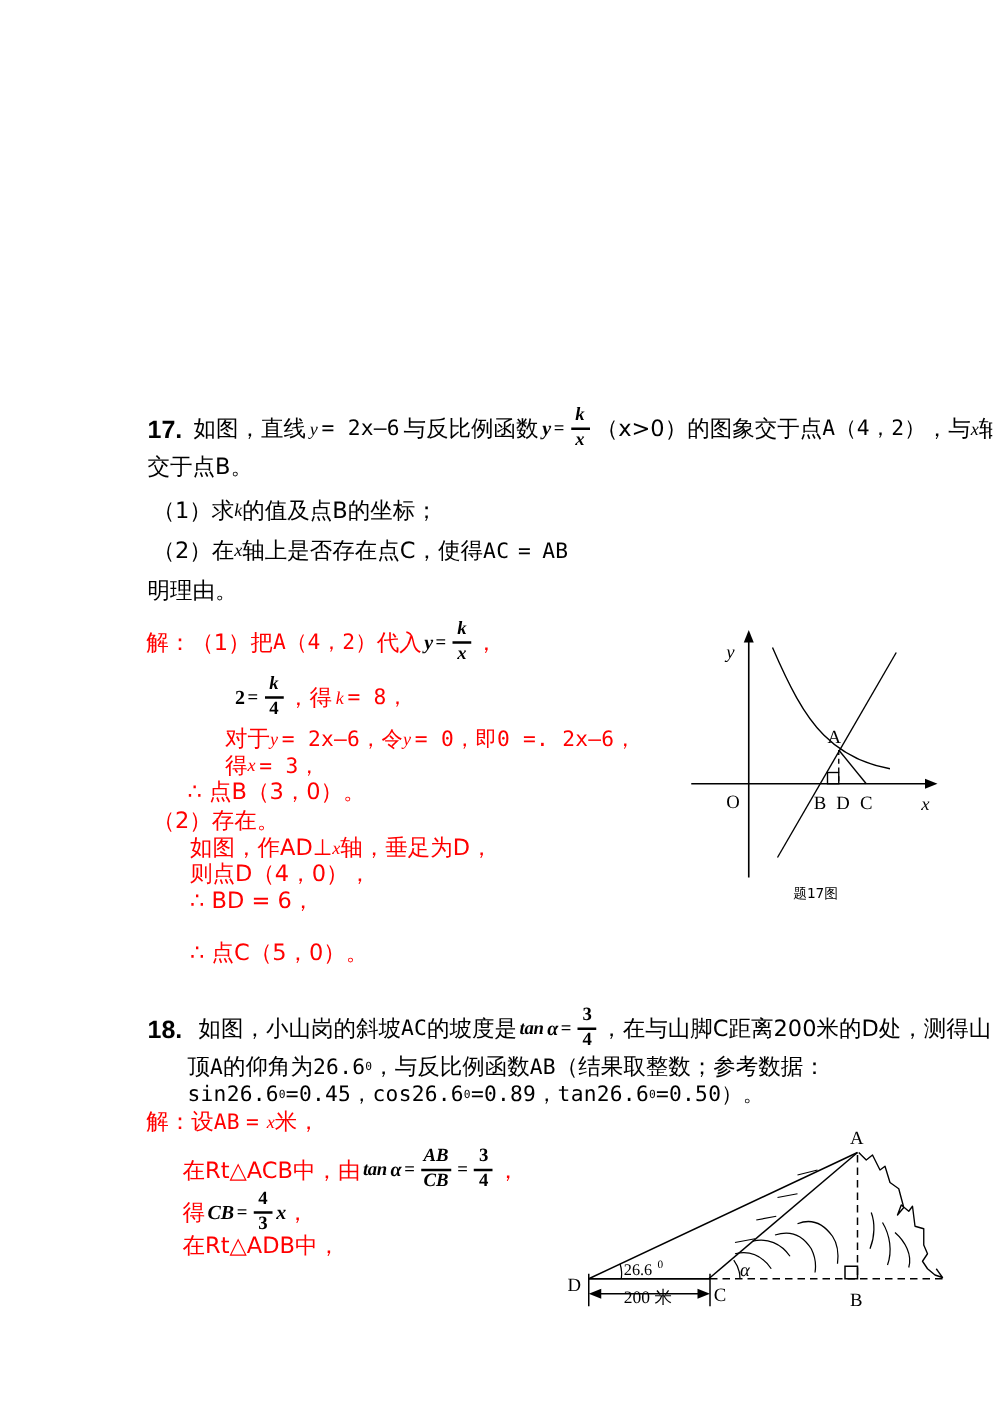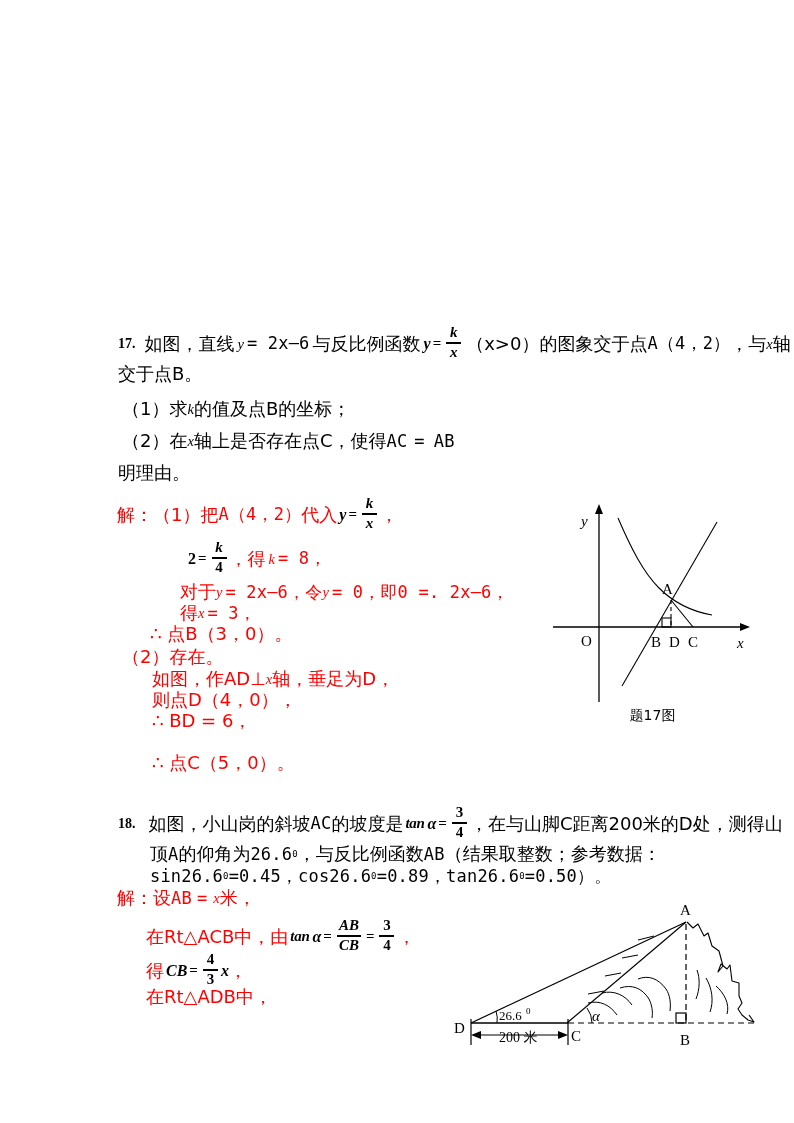--- a/index.html
+++ b/index.html
@@ -24,23 +24,23 @@
   .red { color: #ff0000; }
   .black { color: #000000; }
 
   .line {
     white-space: nowrap;
     line-height: 1;
     display: flex;
     align-items: center;
   }
   .qnum {
-    font-family: Liberation Serif, serif;
+    font-family: Liberation Sans, sans-serif;
     font-weight: bold;
-    font-size: 14px;
+    font-size: 20px;
   }
   .t-cn {
     font-family: "DejaVu Sans", "Liberation Sans", sans-serif;
     font-size: 18px;
   }
   .t-mono {
     font-family: "DejaVu Sans Mono", "Liberation Mono", monospace;
     font-size: 17px;
     letter-spacing: .2px;
   }
@@ -93,21 +93,21 @@
     font-weight: bold;
     font-size: 15px;
     letter-spacing: -0.3px;
     font-style: italic;
   }
 
   
   .fig { position: absolute; }
   .figcap {
     font-family: "DejaVu Sans", sans-serif;
-    font-size: 14px;
+    font-size: 11px;
     text-align: center;
     white-space: nowrap;
   }
   svg { display: block; }
   .lbl {
     font-family: "Liberation Serif", serif;
     font-size: 15px;
   }
   .lbl-it {
     font-family: "Liberation Serif", serif;

